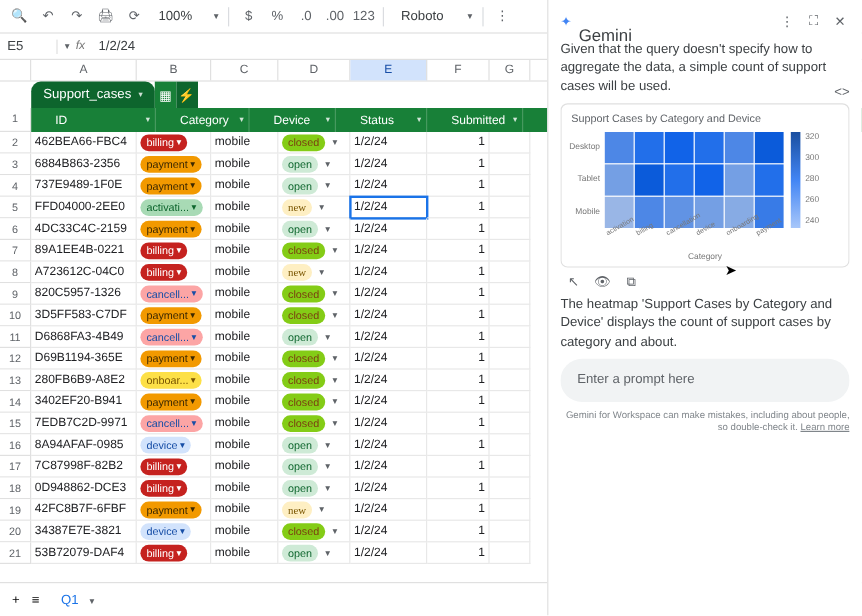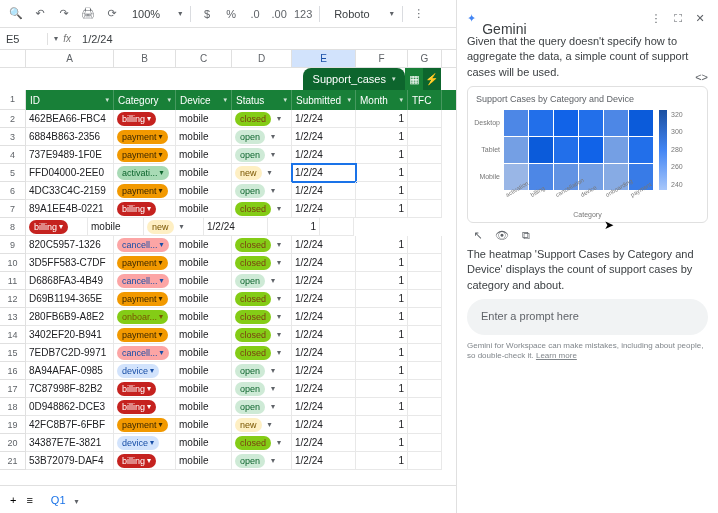--- a/index.html
+++ b/index.html
@@ -20,50 +20,50 @@
 .formula-val { padding: 0 6px; font-size: 11px; color: #3c4043; }
 
 .main-area { display: flex; height: calc(513px - 28px - 22px); }
 
 
 .sheet { flex: 1; display: flex; flex-direction: column; overflow: hidden; }
 .col-headers { display: flex; height: 18px; background: #fff; border-bottom: 1px solid #e0e0e0; }
 .col-headers .corner { width: 26px; border-right: 1px solid #e0e0e0; }
 .col-headers .ch { flex: 1; text-align: center; font-size: 10px; color: #5f6368; border-right: 1px solid #e0e0e0; line-height: 18px; }
 
-.tab-row { height: 22px; display: flex; align-items: stretch; padding-left: 26px; justify-content: center; }
+.tab-row { height: 22px; display: flex; align-items: stretch; padding-left: 26px; }
 .tab-chip { background: #0d652d; color: #fff; border-radius: 8px 8px 0 0; padding: 0 10px; font-size: 11px; display: flex; align-items: center; gap: 6px; }
 .tab-icon { width: 18px; display: flex; align-items: center; justify-content: center; color: #fff; background: #188038; }
 
 .header-row { display: flex; height: 20px; background: #188038; color: #fff; font-size: 10px; }
-.header-row .hc { border-right: 1px solid rgba(255,255,255,.2); display: flex; align-items: center; justify-content: space-between; padding: 0 4px; }
+.header-row .hc { border-right: 1px solid rgba(255,255,255,.2); display: flex; align-items: center; justify-content: space-between; padding: 0 4px; margin-left: 16px; }
 .rh { width: 26px; text-align: center; font-size: 9px; color: #5f6368; border-right: 1px solid #e0e0e0; border-bottom: 1px solid #e0e0e0; background: #fff; line-height: 18px; }
 
 .grid { flex: 1; overflow: auto; }
 .row { display: flex; height: 18px; }
 .cell { border-right: 1px solid #e8e8e8; border-bottom: 1px solid #e8e8e8; padding: 0 3px; font-size: 10px; color: #202124; display: flex; align-items: center; overflow: hidden; white-space: nowrap; }
 .c-id { width: 88px; }
 .c-cat { width: 62px; }
 .c-dev { width: 56px; }
 .c-stat { width: 60px; }
 .c-sub { width: 64px; }
 .c-mon { width: 52px; }
 .c-tfc { width: 34px; }
 
 .pill { border-radius: 8px; font-size: 9px; padding: 1px 5px 1px 5px; display: inline-flex; align-items: center; gap: 2px; color: #fff; height: 14px; line-height: 12px; }
 .pill .arr { font-size: 8px; }
 .pill-billing { background: #c5221f; }
 .pill-payment { background: #f29900; color: #3c2800; }
 .pill-activati { background: #a8dab5; color: #0d652d; }
 .pill-cancell { background: #fca5a5; color: #174ea6; }
-.pill-onboar { background: #84cc16; color: #795500; }
+.pill-onboar { background: #fde047; color: #795500; }
 .pill-device { background: #d2e3fc; color: #174ea6; }
 .pill-closed { background: #84cc16; color: #7a3e10; }
 .pill-open { background: #ceead6; color: #0d652d; }
-.pill-new { background: #feefc3; color: #795500; }
+.pill-new { background: #feefc3; color: #795500; font-family: Liberation Serif, serif; }
 
 .sel { outline: 2px solid #1a73e8; outline-offset: -1px; }
 
 
 .sheet-tabs { height: 28px; border-top: 1px solid #e0e0e0; display: flex; align-items: center; gap: 10px; padding: 0 10px; }
 .sheet-tabs .tab { font-size: 11px; color: #1a73e8; font-weight: 500; padding: 2px 8px; }
 
 
 .panel { width: 262px; border-left: 1px solid #e0e0e0; display: flex; flex-direction: column; padding: 6px 10px 4px; position: absolute; right: 0; top: 0; height: 513px; background: #fff; }
 .panel-header { display: flex; align-items: center; gap: 6px; height: 24px; }
@@ -78,21 +78,21 @@
 .hm-ylabels { display: flex; flex-direction: column; justify-content: space-around; font-size: 7px; color: #777; width: 30px; text-align: right; padding-right: 2px;}
 .hm-grid { display: grid; grid-template-columns: repeat(6, 24px); grid-auto-rows: 26px; gap: 1px; }
 .hm-cell { background: #4285f4; }
 .hm-xlabels { display: flex; gap: 1px; margin-left: 32px; margin-top: 2px;}
 .hm-xlabels span { width: 24px; font-size: 6px; color: #777; transform: rotate(-30deg); transform-origin: left top; display: inline-block; white-space: nowrap;}
 .hm-legend { width: 8px; background: linear-gradient(#1a4fa0,#4285f4,#a8c7fa); margin-left: 4px; }
 .hm-legend-labels { display: flex; flex-direction: column; justify-content: space-between; font-size: 7px; color: #777; margin-left: 2px;}
 .chart-actions { display: flex; gap: 10px; margin: 6px 0 4px 4px; color: #5f6368;}
 .chart-actions span { cursor: pointer; width: 14px; height: 14px; display: inline-flex; align-items: center; justify-content: center;}
 .prompt-box { background: #f1f3f4; border-radius: 20px; padding: 10px 14px; font-size: 11px; color: #5f6368; margin: 6px 0; }
-.footer-note { font-size: 8px; color: #80868b; text-align: left; line-height: 1.3; margin-top: 4px;}
+.footer-note { font-size: 8px; color: #80868b; text-align: right; line-height: 1.3; margin-top: 4px;}
 .footer-note a { text-decoration: underline; color: #80868b; }
 
 .dd { font-size: 7px; color: rgba(255,255,255,.8); cursor: pointer; }
 .dd-g { color: #5f6368; font-size: 8px; padding-left: 6px; cursor: pointer;}
 .cursor { position: absolute; font-size: 12px; color: #000; z-index: 100; }
 </style>
 </head>
 <body>
 
 <div class="toolbar">
@@ -266,20 +266,21 @@
   <div class="cell c-stat">
             <span class="pill pill-closed">closed</span>
             <span class="dd-g">▾</span>
           </div>
   <div class="cell c-sub ">1/2/24</div>
   <div class="cell c-mon" style="text-align:right;justify-content:flex-end">1</div>
   <div class="cell c-tfc"></div>
         </div>
         <div class="row">
           <div class="rh">8</div>
+  <div class="cell c-id">A723612C-04C0</div>
   <div class="cell c-cat">
             <span class="pill pill-billing">billing<span class="arr">▾</span></span>
           </div>
   <div class="cell c-dev">mobile</div>
   <div class="cell c-stat">
             <span class="pill pill-new">new</span>
             <span class="dd-g">▾</span>
           </div>
   <div class="cell c-sub ">1/2/24</div>
   <div class="cell c-mon" style="text-align:right;justify-content:flex-end">1</div>

